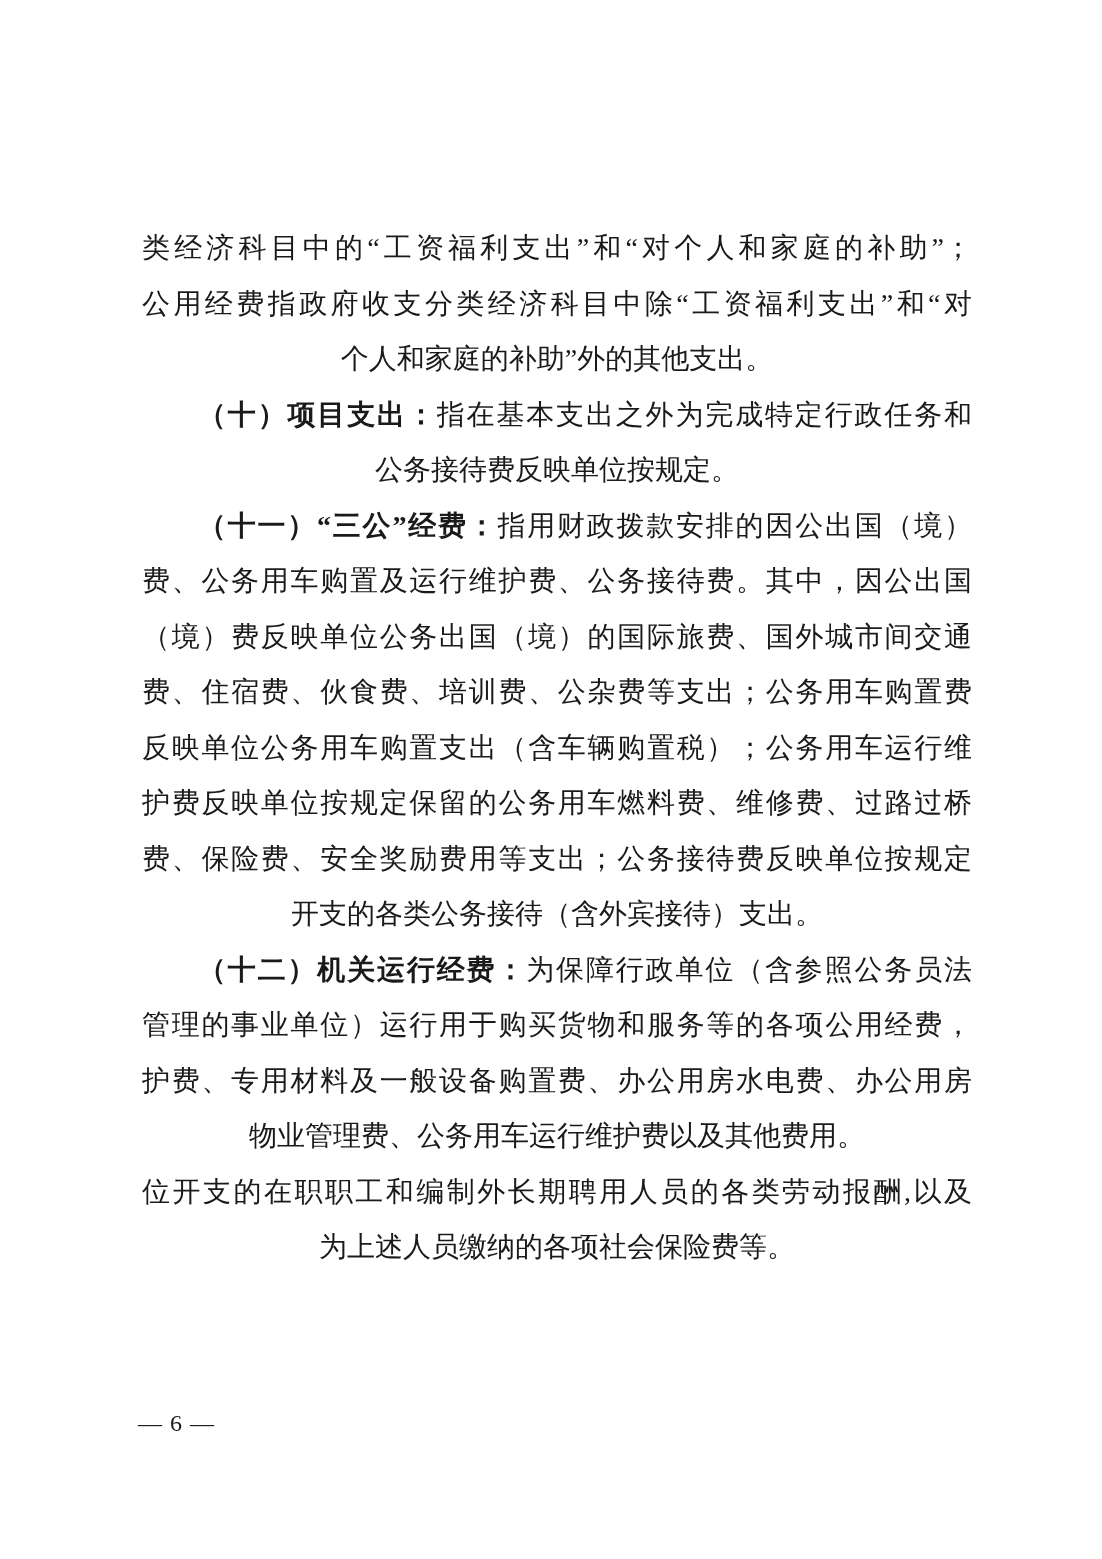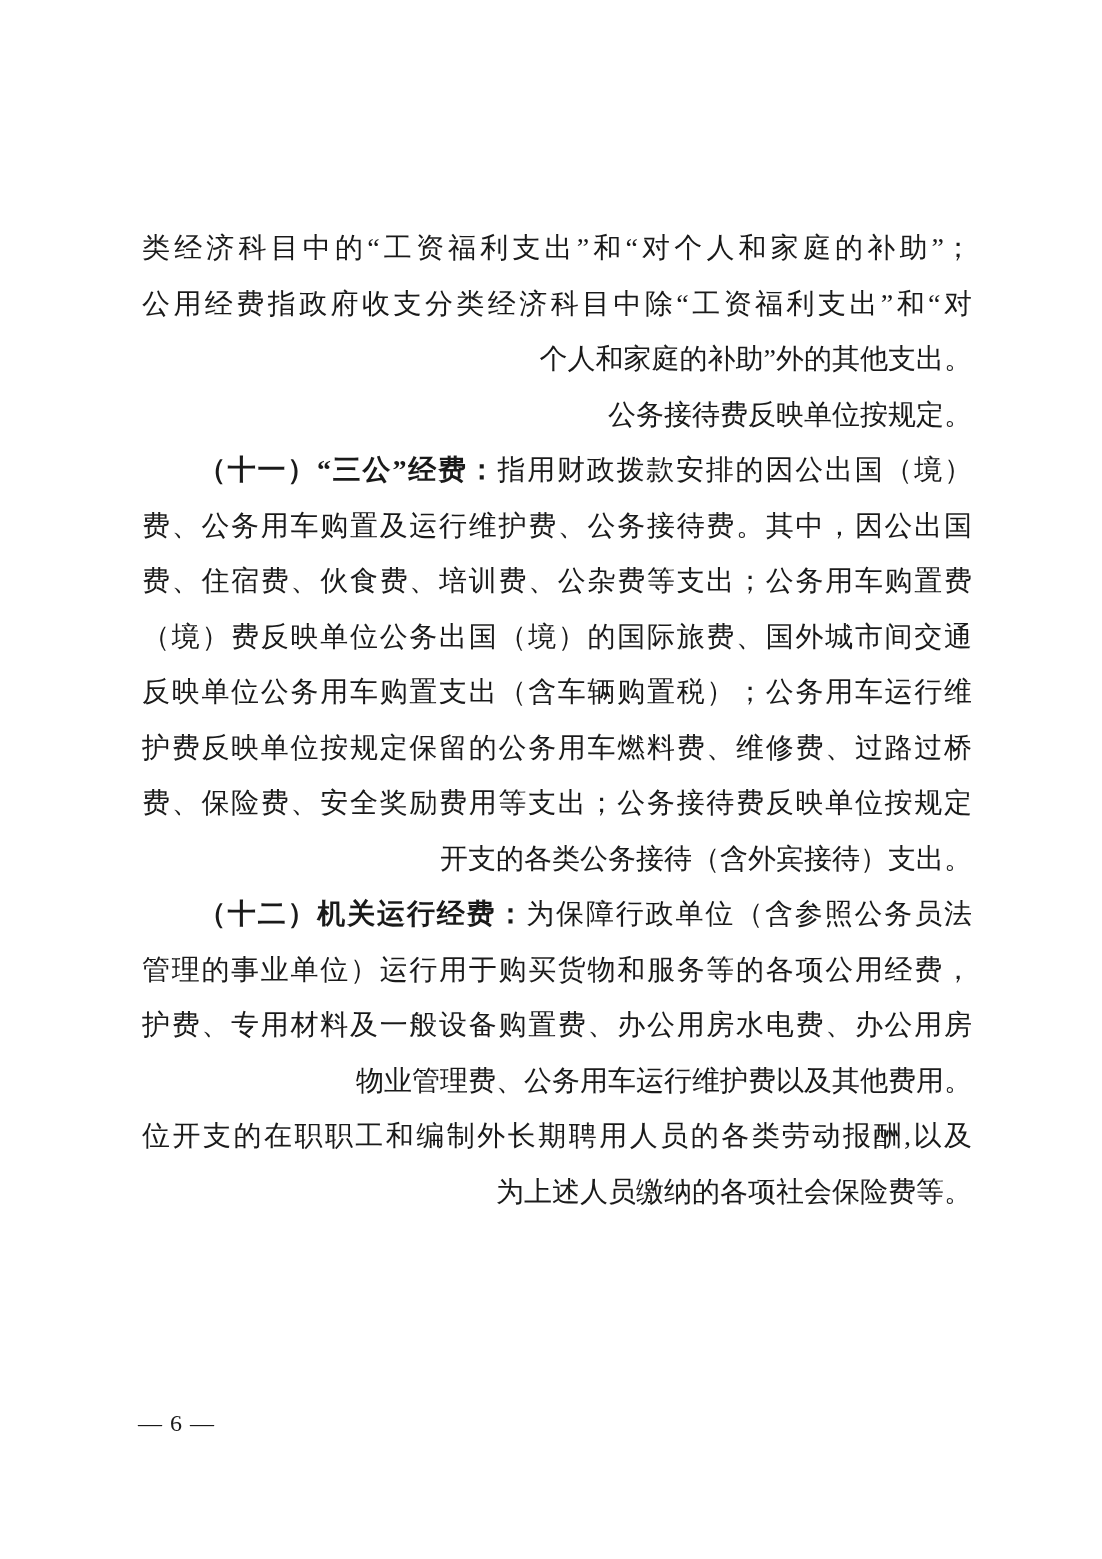--- a/index.html
+++ b/index.html
@@ -25,21 +25,21 @@
     position: absolute;
     left: 142px;
     top: 202px;
     width: 830px;
     color: #1a1a1a;
     font-size: 28px;
     line-height: 55.5px;
   }
   .line {
     height: 55.5px;
-    text-align: right;
+    text-align: center;
     white-space: normal;
   }
   .line.justify {
     text-align: justify;
     text-align-last: justify;
   }
   .line.indent {
     padding-left: 56px;
     box-sizing: border-box;
   }
@@ -58,25 +58,26 @@
 </style>
 </head>
 <body>
 
 <div class="page">
   <div class="text-block">
 
   <div class="line justify"><span class="run-normal">类经济科目中的“工资福利支出”和“对个人和家庭的补助”；</span></div>
       <div class="line justify"><span class="run-normal">公用经费指政府收支分类经济科目中除“工资福利支出”和“对</span></div>
       <div class="line"><span class="run-normal">个人和家庭的补助”外的其他支出。</span></div>
+      <div class="line justify indent"><span class="run-bold">（十）项目支出：</span><span class="run-normal">指在基本支出之外为完成特定行政任务和</span></div>
       <div class="line"><span class="run-normal">公务接待费反映单位按规定。</span></div>
       <div class="line justify indent"><span class="run-bold">（十一）“三公”经费：</span><span class="run-normal">指用财政拨款安排的因公出国（境）</span></div>
       <div class="line justify"><span class="run-normal">费、公务用车购置及运行维护费、公务接待费。其中，因公出国</span></div>
+      <div class="line justify"><span class="run-normal">（境）费反映单位公务出国（境）的国际旅费、国外城市间交通</span></div>
       <div class="line justify"><span class="run-normal">费、住宿费、伙食费、培训费、公杂费等支出；公务用车购置费</span></div>
-      <div class="line justify"><span class="run-normal">（境）费反映单位公务出国（境）的国际旅费、国外城市间交通</span></div>
       <div class="line justify"><span class="run-normal">反映单位公务用车购置支出（含车辆购置税）；公务用车运行维</span></div>
       <div class="line justify"><span class="run-normal">护费反映单位按规定保留的公务用车燃料费、维修费、过路过桥</span></div>
       <div class="line justify"><span class="run-normal">费、保险费、安全奖励费用等支出；公务接待费反映单位按规定</span></div>
       <div class="line"><span class="run-normal">开支的各类公务接待（含外宾接待）支出。</span></div>
       <div class="line justify indent"><span class="run-bold">（十二）机关运行经费：</span><span class="run-normal">为保障行政单位（含参照公务员法</span></div>
       <div class="line justify"><span class="run-normal">管理的事业单位）运行用于购买货物和服务等的各项公用经费，</span></div>
       <div class="line justify"><span class="run-normal">护费、专用材料及一般设备购置费、办公用房水电费、办公用房</span></div>
       <div class="line"><span class="run-normal">物业管理费、公务用车运行维护费以及其他费用。</span></div>
       <div class="line justify"><span class="run-normal">位开支的在职职工和编制外长期聘用人员的各类劳动报酬,以及</span></div>
       <div class="line"><span class="run-normal">为上述人员缴纳的各项社会保险费等。</span></div>

